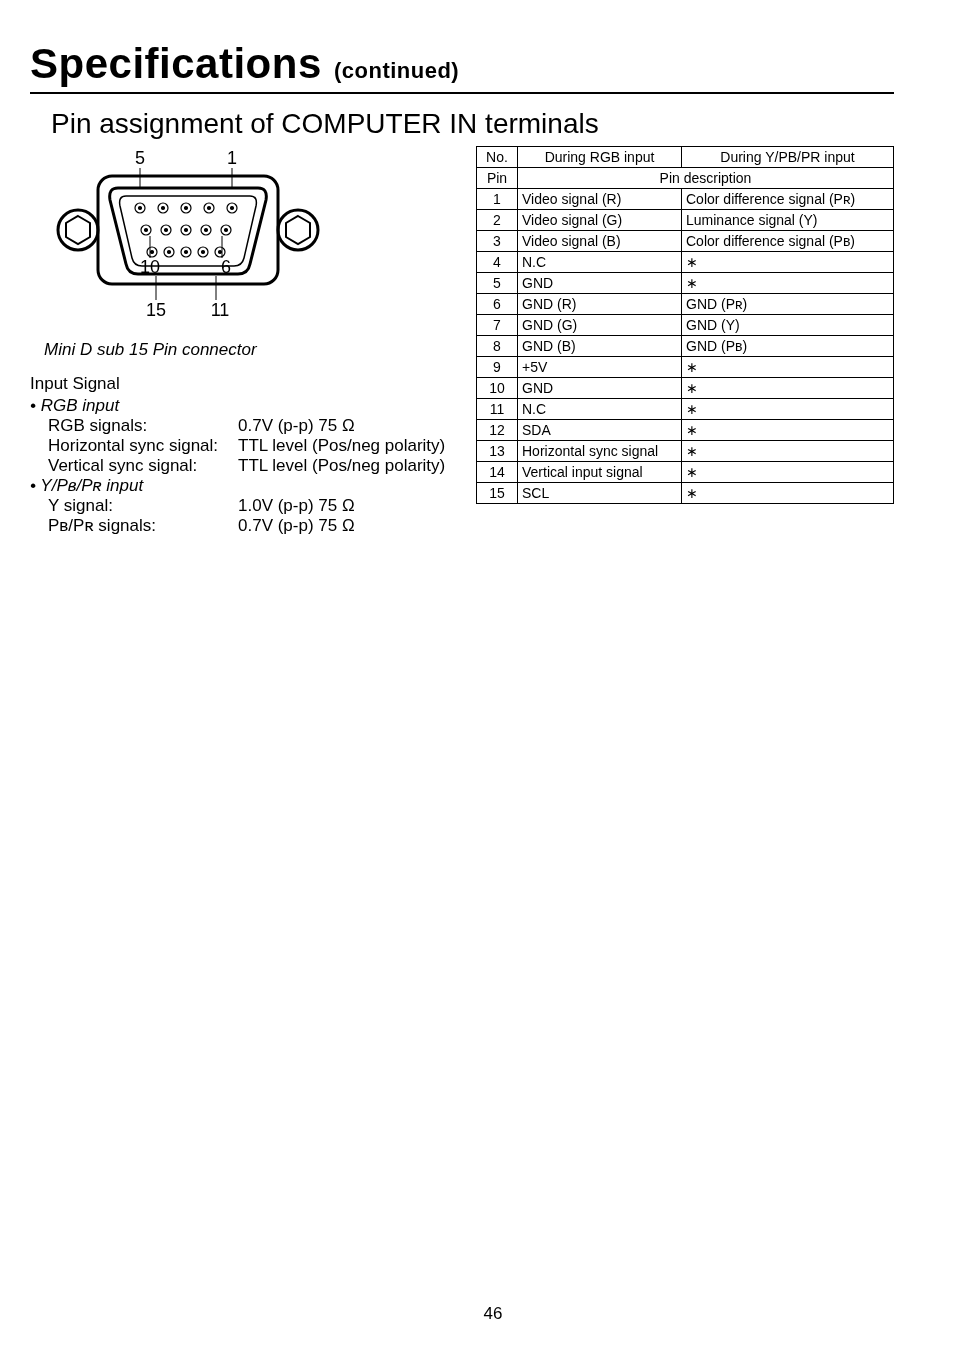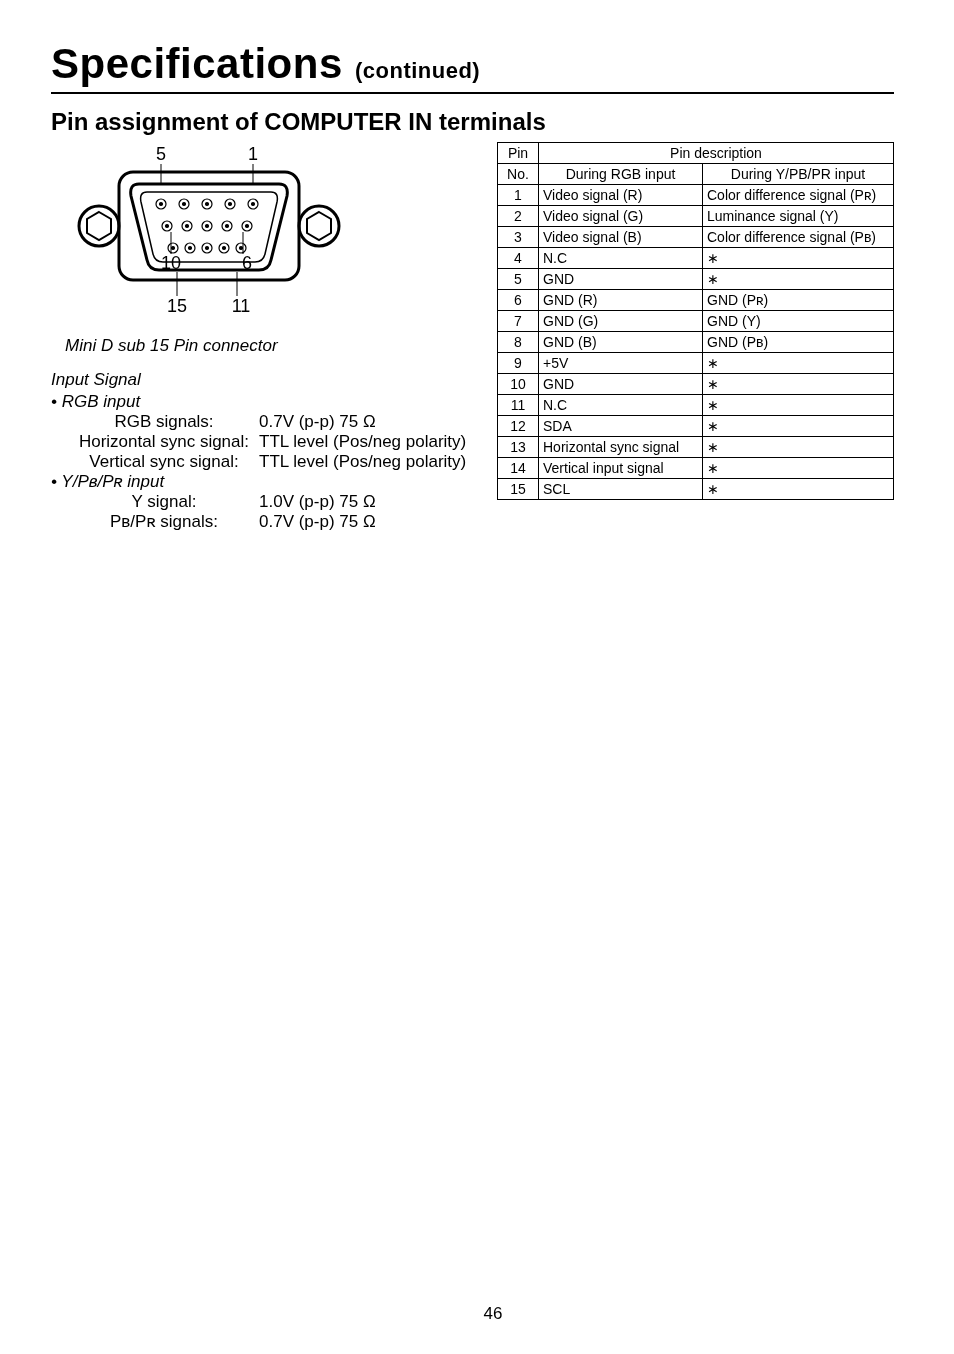--- a/index.html
+++ b/index.html
@@ -6,74 +6,73 @@
     margin: 0;
     padding: 0;
     background: #fff;
     font-family: Arial, Helvetica, sans-serif;
     color: #000;
   }
   .page {
     width: 954px;
     height: 1354px;
     box-sizing: border-box;
-    padding: 40px 60px 40px 51px;
+    padding: 40px 60px 40px 30px;
     position: relative;
   }
   .main-title {
     font-size: 42px;
     font-weight: bold;
     letter-spacing: 0.5px;
   }
   .main-title .cont {
     font-size: 22px;
     font-weight: bold;
   }
   .title-rule {
     border: none;
     border-top: 2px solid #000;
     margin: 4px 0 14px 0;
   }
   .section-title {
-    font-size: 24px;
-    font-weight: bold;
+    font-size: 28px;
+    font-weight: normal;
     margin-bottom: 6px;
+    margin-left: 21px;
   }
   .content-row {
     display: flex;
     align-items: flex-start;
     gap: 6px;
   }
   .left-col {
     width: 440px;
     flex-shrink: 0;
   }
   .conn-label {
     font-size: 17px;
     margin: 8px 0 14px 14px;
     font-style: italic;
   }
   .input-heading {
     font-size: 17px;
     margin-bottom: 2px;
-    font-style: italic;
   }
   .bullet-line {
     font-size: 17px;
     font-style: italic;
   }
   .sig-row {
     display: flex;
     font-size: 17px;
   }
   .sig-label {
     width: 190px;
     padding-left: 18px;
     white-space: nowrap;
-    text-align: center;
   }
   .sig-val {
     flex: 1;
     white-space: nowrap;
   }
   .right-col {
     flex: 1;
   }
   table.pin-table {
     border-collapse: collapse;
@@ -222,28 +221,28 @@
       <div class="sig-row">
         <div class="sig-label">Pʙ/Pʀ signals:</div>
         <div class="sig-val">0.7V (p-p) 75 Ω</div>
       </div>
     </div>
 
     <div class="right-col">
       <table class="pin-table">
         <thead>
           <tr>
-            <th class="col-no">Pin</th>
-            <th colspan="2">Pin description</th>
-          </tr>
-          <tr>
             <th class="col-no">No.</th>
             <th class="col-rgb">During RGB input</th>
             <th class="col-yp">During Y/PB/PR input</th>
           </tr>
+          <tr>
+            <th class="col-no">Pin</th>
+            <th colspan="2">Pin description</th>
+          </tr>
         </thead>
         <tbody>
           <tr>
               <td class="col-no">1</td>
               <td class="col-rgb">Video signal (R)</td>
               <td class="col-yp">Color difference signal (Pʀ)</td>
             </tr>
           <tr>
               <td class="col-no">2</td>
               <td class="col-rgb">Video signal (G)</td>

